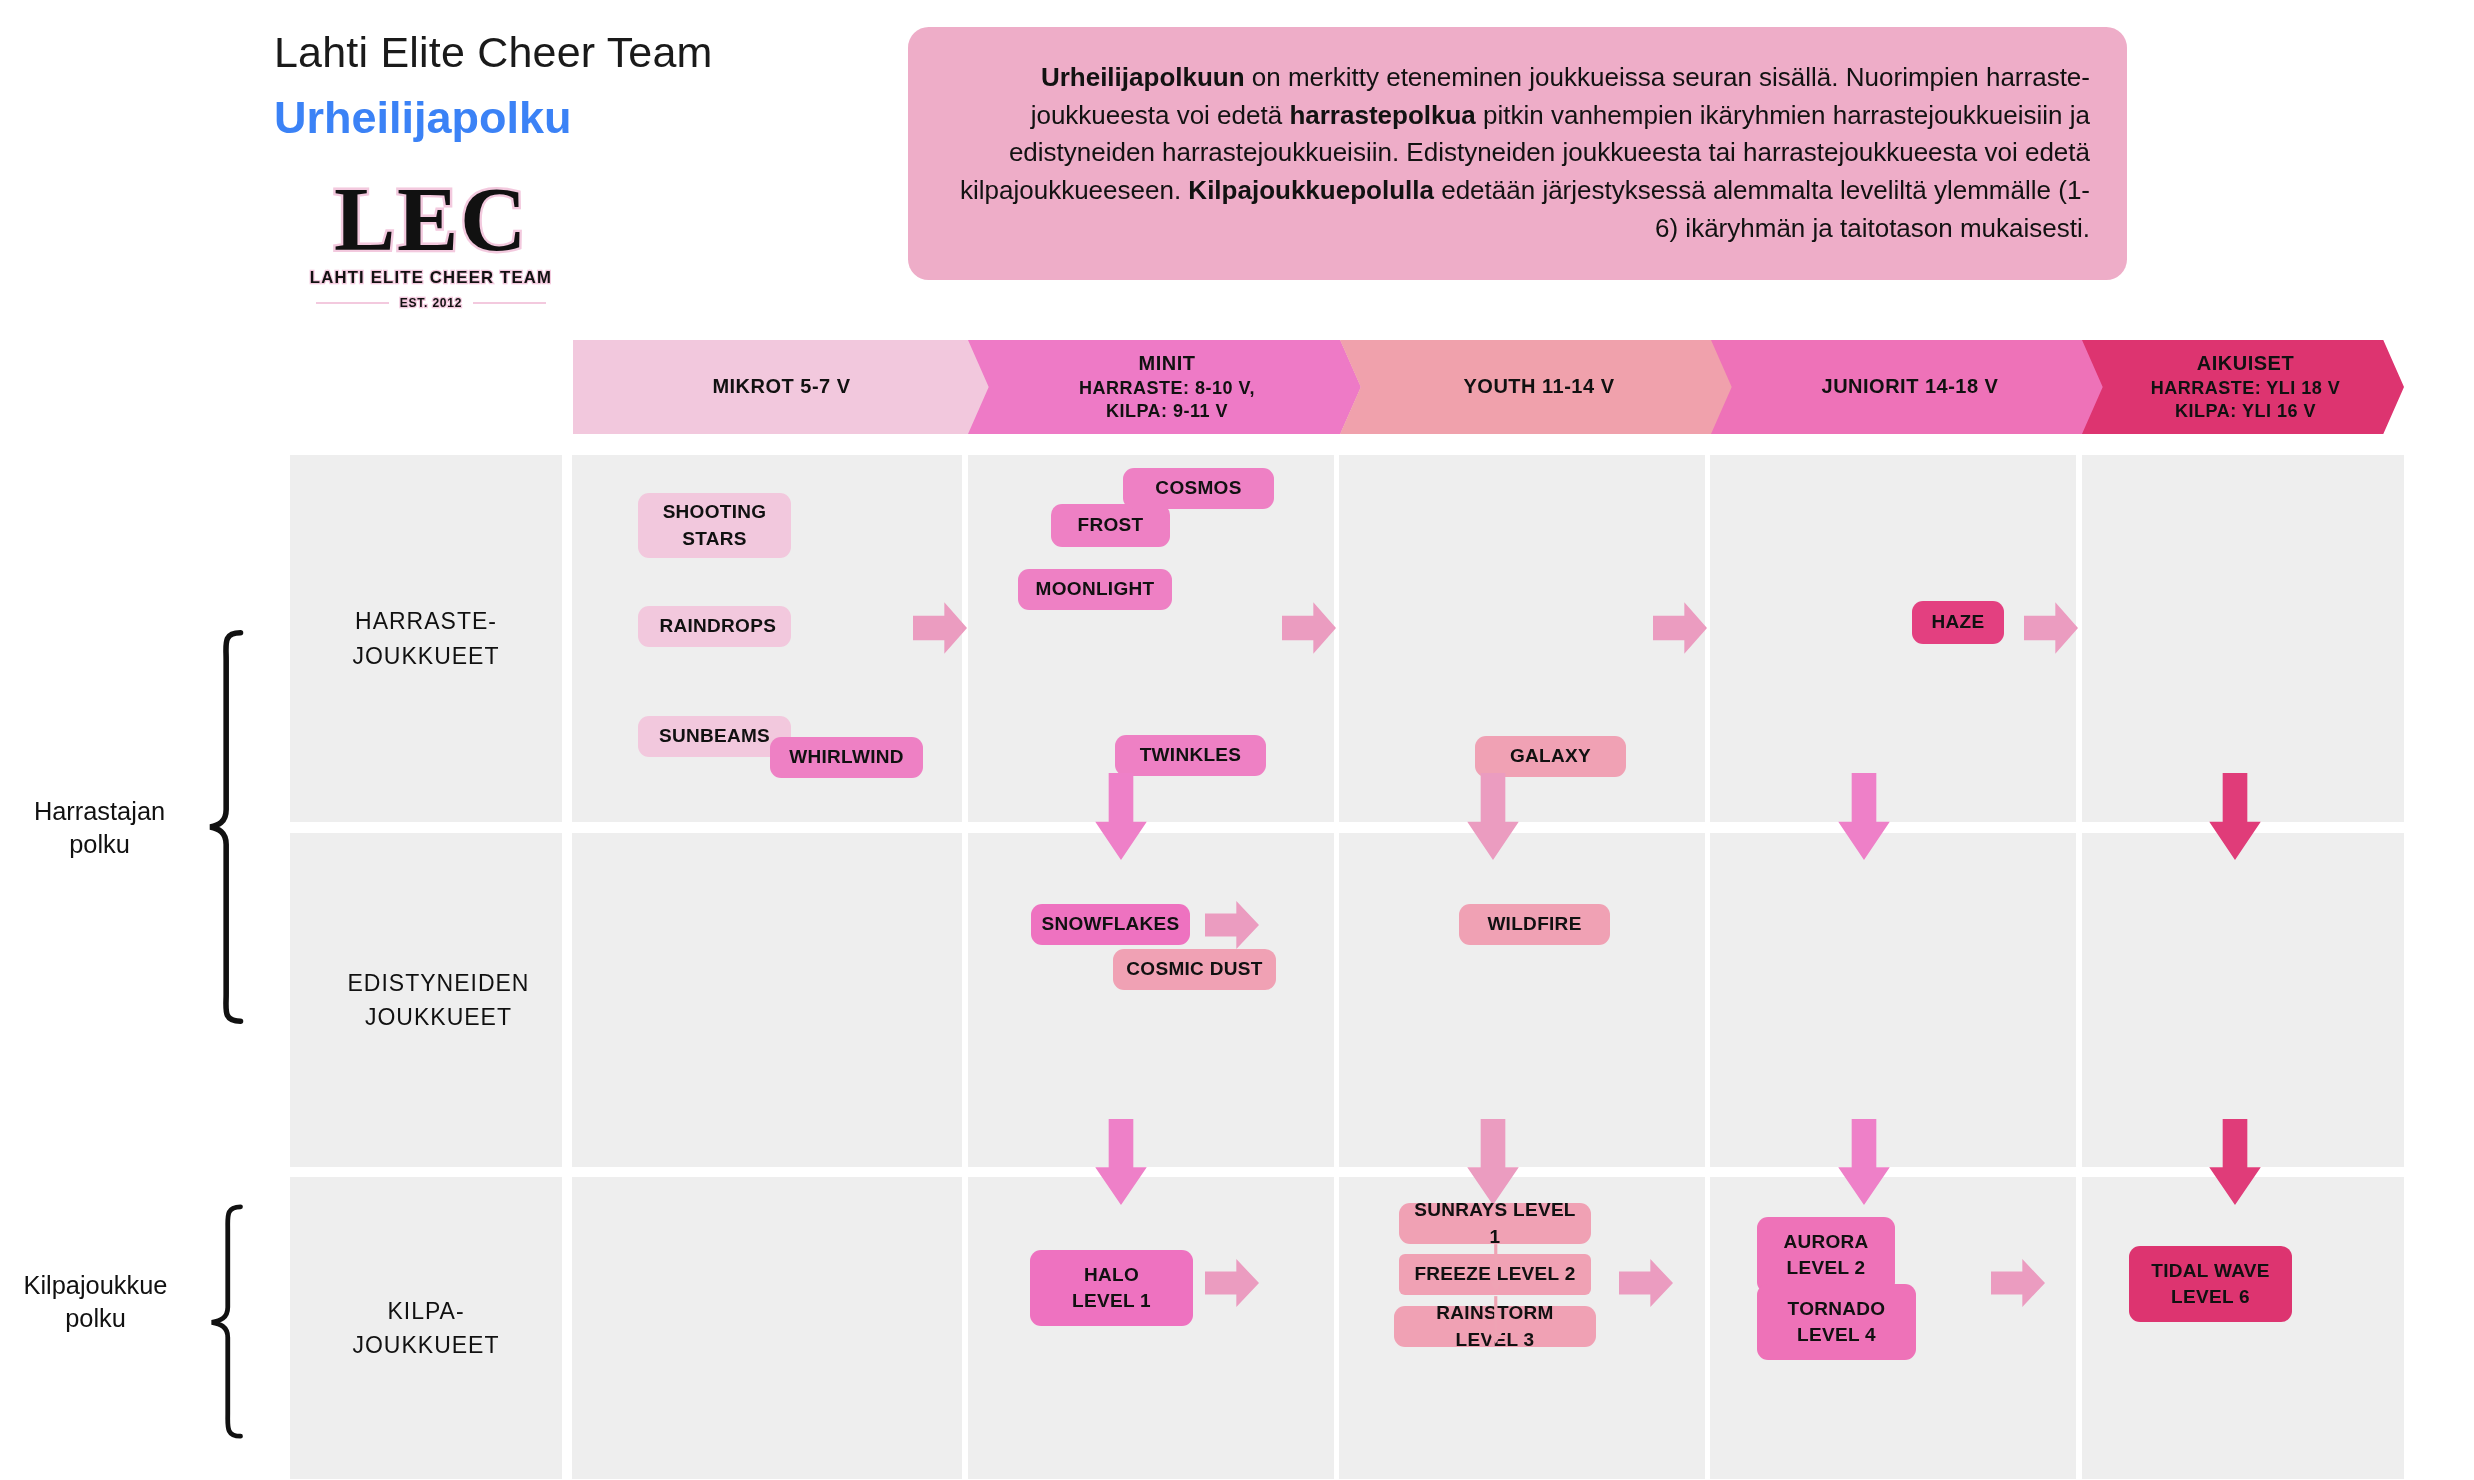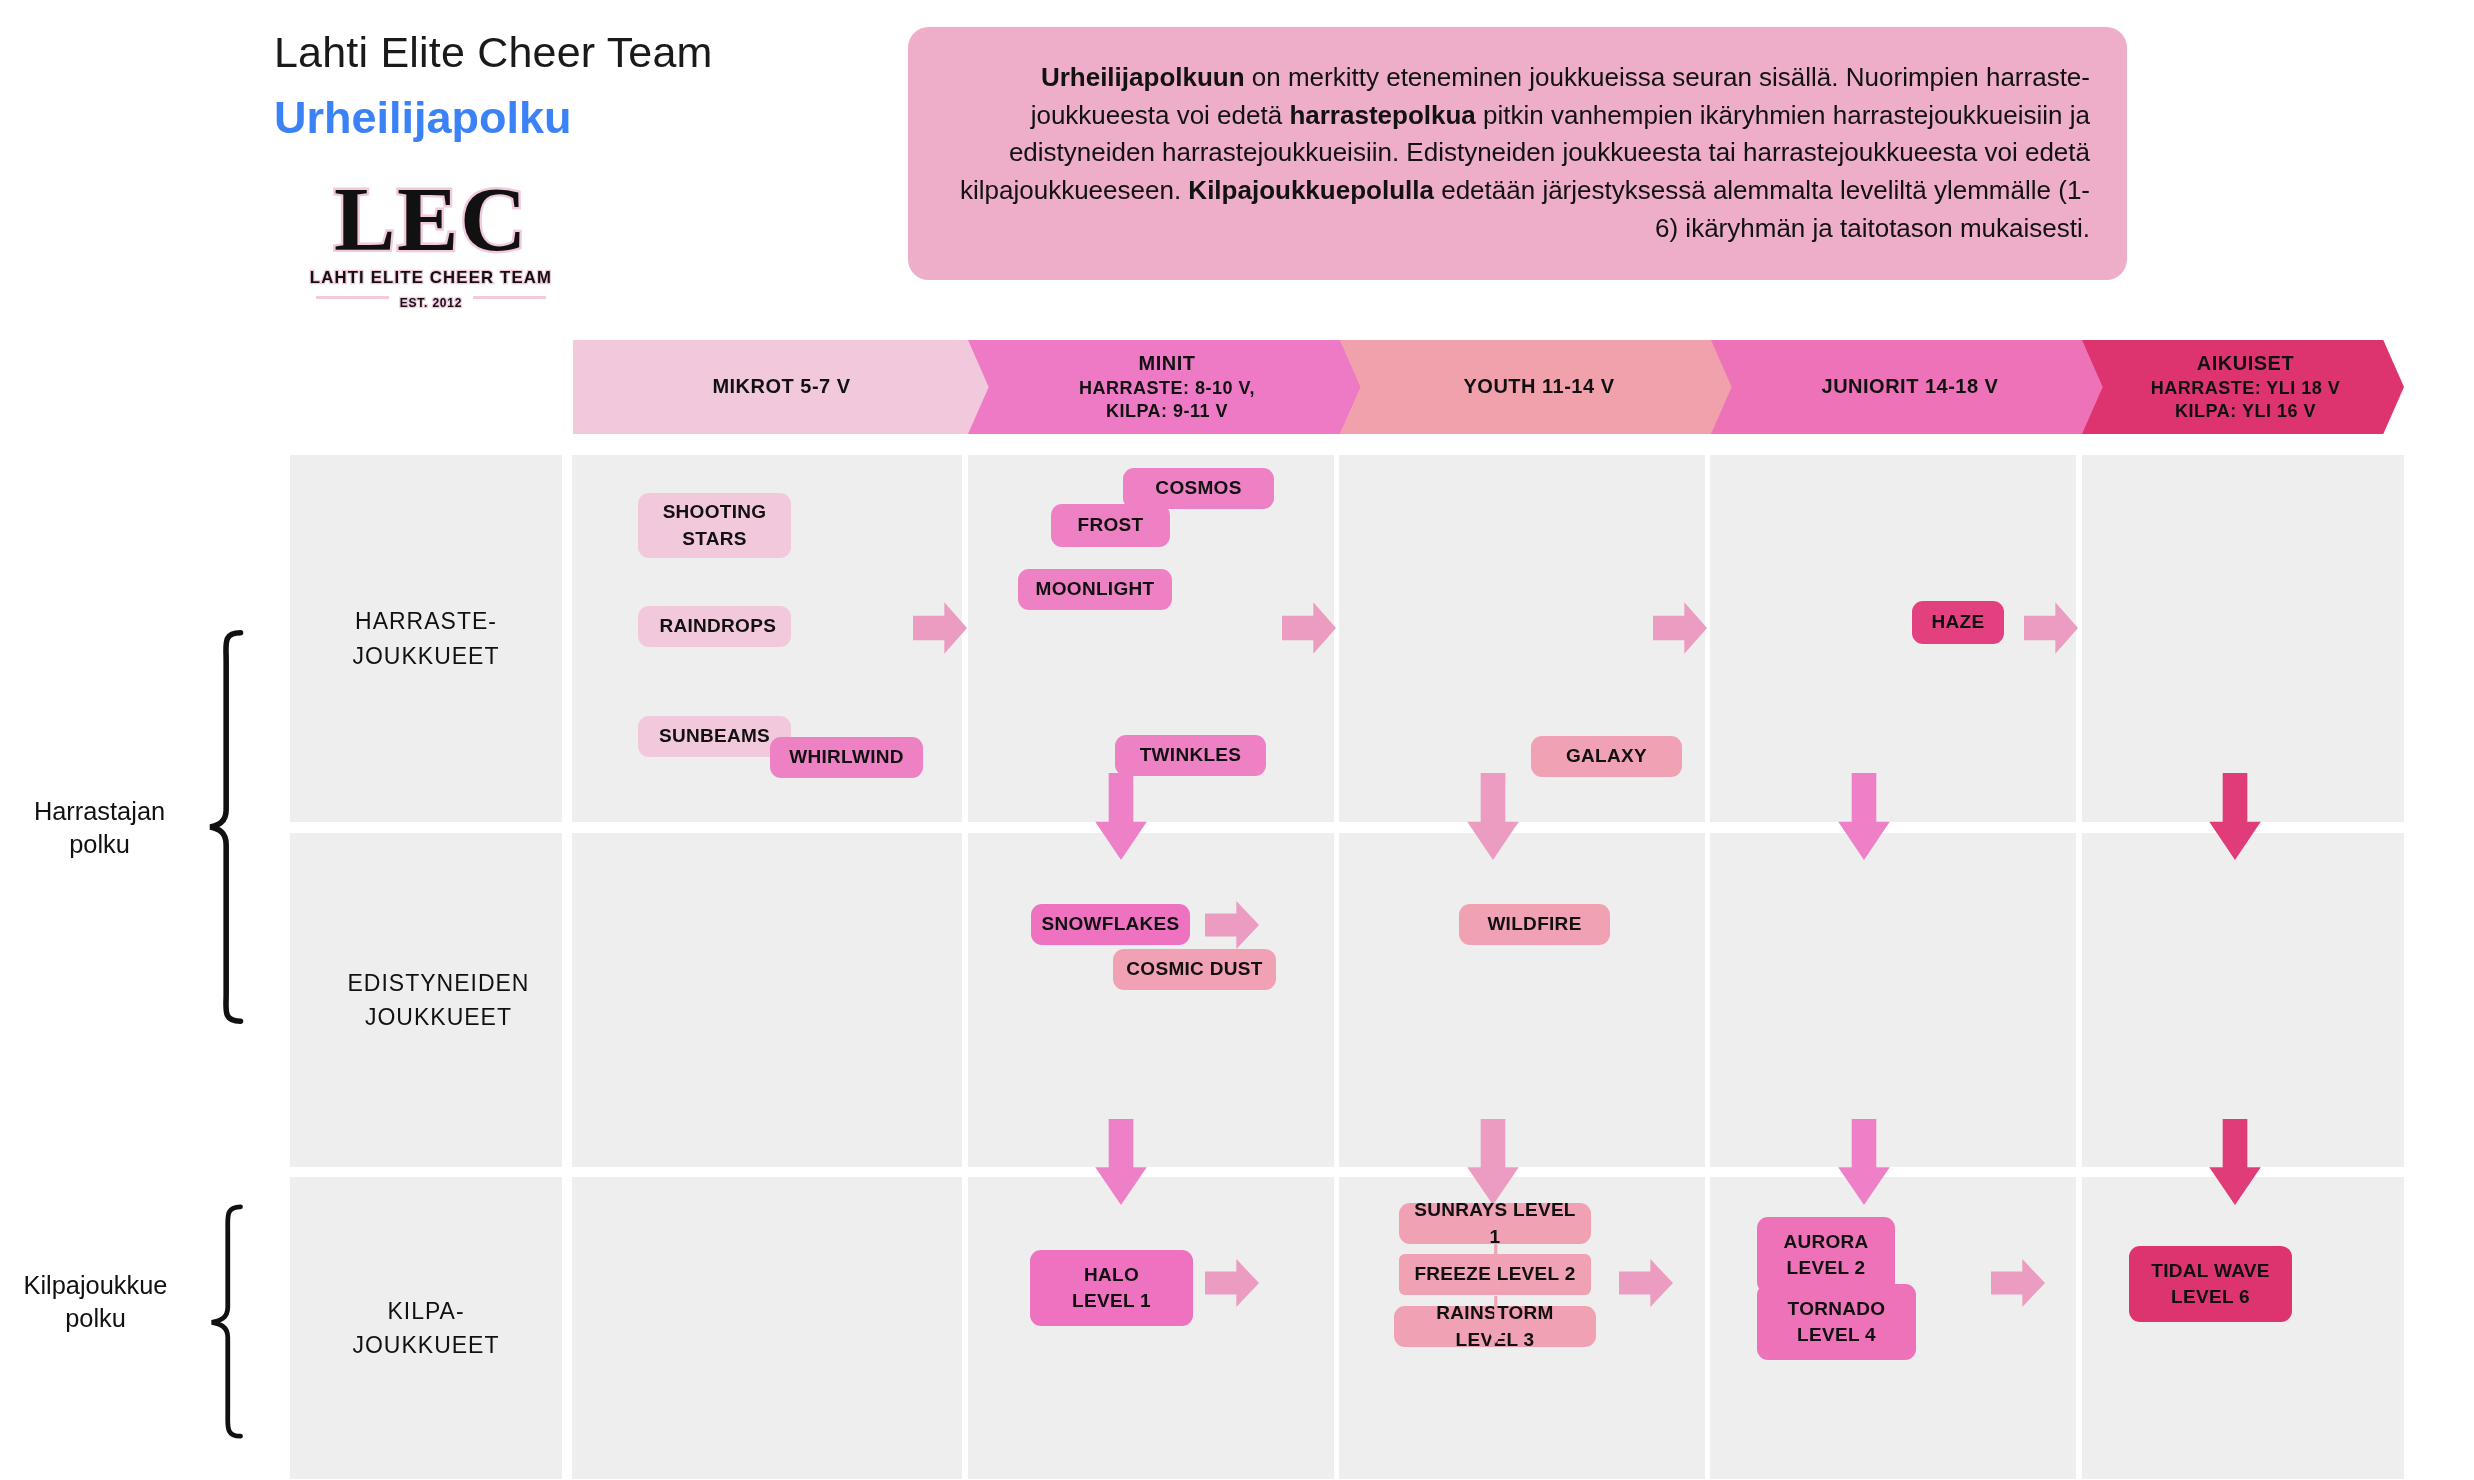--- a/index.html
+++ b/index.html
@@ -12,21 +12,21 @@
   #doc-title{font-size:45px;font-weight:700;color:#3b82f6;margin-top:19px;line-height:1.05;}
 
   
   #logo{position:absolute;left:280px;top:173px;width:302px;height:159px;}
   #logo .lec-word{font-family:"Liberation Serif",serif;font-weight:700;font-size:92px;
      letter-spacing:1.6px;color:#111;text-align:center;line-height:1;
      -webkit-text-stroke:4.8px #f3c9de; paint-order:stroke fill;
      text-shadow:0 0 0 #f3c9de;}
   #logo .lec-sub{margin-top:3.2px;text-align:center;font-size:16.7px;font-weight:700;
      letter-spacing:1.2px;color:#111;-webkit-text-stroke:2.4px #f3c9de;paint-order:stroke fill;}
-  #logo .lec-est{margin-top:8px;display:flex;align-items:flex-start;justify-content:center;gap:11px;}
+  #logo .lec-est{margin-top:8px;display:flex;align-items:center;justify-content:center;gap:11px;}
   #logo .lec-est .rule{height:2.4px;background:#f3c9de;width:73px;}
   #logo .lec-est .yr{font-size:12px;font-weight:700;letter-spacing:0.8px;color:#111;
      -webkit-text-stroke:2.4px #f3c9de;paint-order:stroke fill;}
 
   
   #intro{position:absolute;left:908px;top:27px;width:1219px;
          background:#eeadc8;border-radius:20.7px;padding:32px 37px 33px 37px;
          box-sizing:border-box;text-align:right;}
   #intro p{margin:0;font-size:26px;line-height:1.45;color:#121212;font-weight:500;}
   #intro b{font-weight:800;}
@@ -165,21 +165,21 @@
     </div>
     <div class="chip" style="left: 728px; top: 114px; width: 154px; height: 41px; background: rgb(238, 128, 196);">
       <span>MOONLIGHT</span>
     </div>
     <div class="chip" style="left: 833px; top: 12.7px; width: 151px; height: 41px; background: rgb(238, 128, 196);">
       <span>COSMOS</span>
     </div>
     <div class="chip" style="left: 825px; top: 280px; width: 151px; height: 41px; background: rgb(238, 128, 196);">
       <span>TWINKLES</span>
     </div>
-    <div class="chip" style="left: 1241px; top: 281px; width: 151px; height: 41px; background: rgb(240, 161, 180); text-align: center;">
+    <div class="chip" style="left: 1185px; top: 281px; width: 151px; height: 41px; background: rgb(240, 161, 180); text-align: center;">
       <span>GALAXY</span>
     </div>
     <div class="chip" style="left: 1622px; top: 146px; width: 92px; height: 43px; background: rgb(227, 64, 128);">
       <span>HAZE</span>
     </div>
     <svg class="arrow-r" width="54" height="56" viewBox="0 0 100 100" preserveAspectRatio="none" style="left: 623px; top: 145px;">
       <path d="M0 28 L58 28 L58 4 L100 50 L58 96 L58 72 L0 72 Z" fill="#eb9cc0"></path>
     </svg>
     <svg class="arrow-r" width="54" height="56" viewBox="0 0 100 100" preserveAspectRatio="none" style="left: 992px; top: 145px;">
       <path d="M0 28 L58 28 L58 4 L100 50 L58 96 L58 72 L0 72 Z" fill="#eb9cc0"></path>

